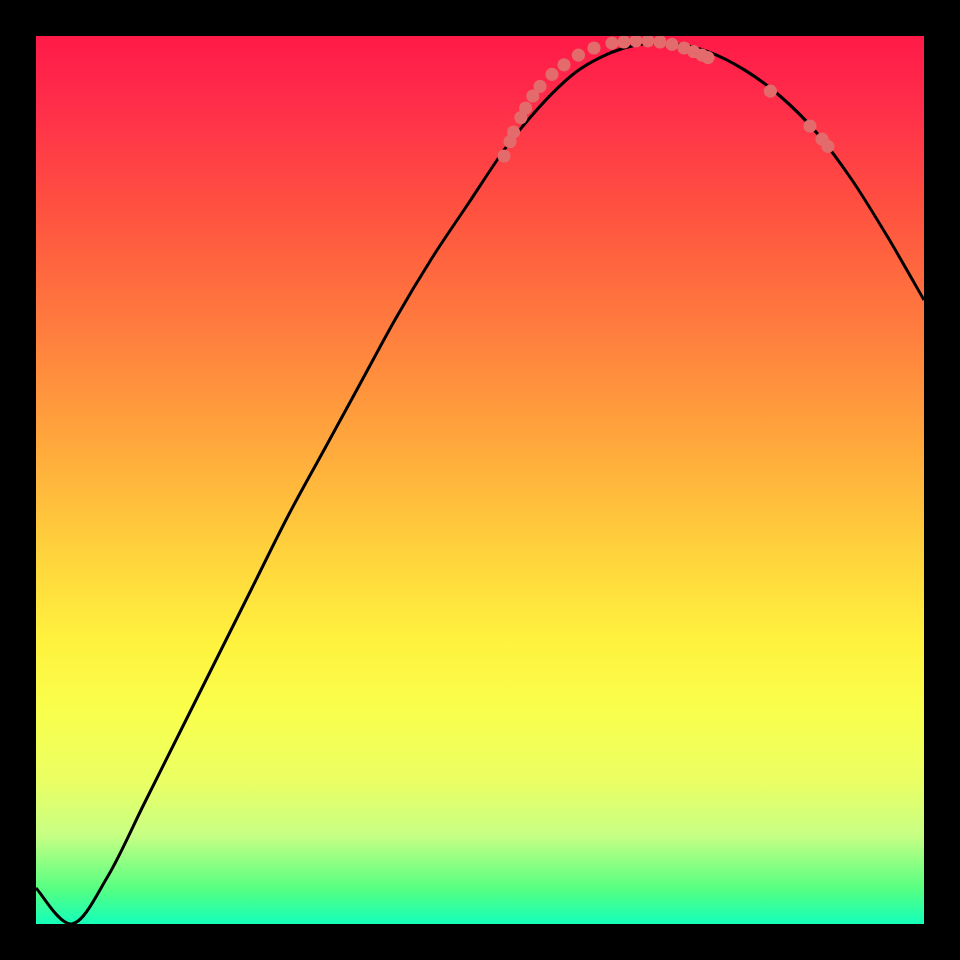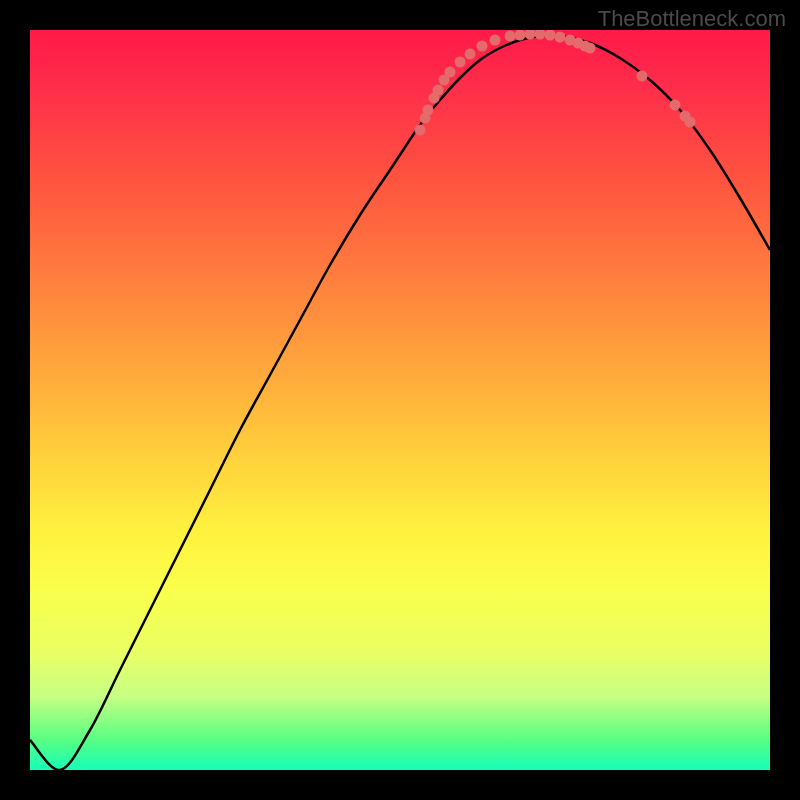--- a/index.html
+++ b/index.html
@@ -23,21 +23,20 @@
       #57ff82 96%,
       #14ffba 100%
     );
   }
   svg.curve { position: absolute; left: 0; top: 0; width: 100%; height: 100%; }
 </style>
 </head>
 <body>
 
 <div class="container">
-  <div class="watermark">TheBottleneck.com</div>
   <div class="plot-area">
     <div class="gradient"></div>
     <svg class="curve" viewBox="0 0 740 740" preserveAspectRatio="none">
       <path id="bn-curve" fill="none" stroke="#000000" stroke-width="2.5" d="M 0 710 C 5 715, 20 741.6666666666666, 30 740 C 40 738.3333333333334, 50 716.6666666666666, 60 700 C 70 683.3333333333334, 80 660, 90 640 C 100 620, 110 600, 120 580 C 130 560, 140 540, 150 520 C 160 500, 170 480, 180 460 C 190 440, 200 419.1666666666667, 210 400 C 220 380.8333333333333, 230 363.3333333333333, 240 345 C 250 326.6666666666667, 260 308.3333333333333, 270 290 C 280 271.6666666666667, 290 252.5, 300 235 C 310 217.5, 320 200.83333333333334, 330 185 C 340 169.16666666666666, 350 155, 360 140 C 370 125, 381.6666666666667 106.66666666666667, 390 95 C 398.3333333333333 83.33333333333333, 403.3333333333333 77.83333333333333, 410 70 C 416.6666666666667 62.166666666666664, 423.3333333333333 54.666666666666664, 430 48 C 436.6666666666667 41.333333333333336, 443.3333333333333 35, 450 30 C 456.6666666666667 25, 463.3333333333333 21.333333333333332, 470 18 C 476.6666666666667 14.666666666666666, 483.3333333333333 12, 490 10 C 496.6666666666667 8, 503.3333333333333 6.666666666666667, 510 6 C 516.6666666666666 5.333333333333333, 521.6666666666666 4.833333333333333, 530 6 C 538.3333333333334 7.166666666666667, 550 9.333333333333334, 560 13 C 570 16.666666666666668, 580 21.833333333333332, 590 28 C 600 34.166666666666664, 610 41.333333333333336, 620 50 C 630 58.666666666666664, 640 68.33333333333333, 650 80 C 660 91.66666666666667, 670 105.33333333333333, 680 120 C 690 134.66666666666666, 700 151.33333333333334, 710 168 C 720 184.66666666666666, 735 211.33333333333334, 740 220"></path>
       <g id="markers">
           <circle cx="390" cy="100" r="5.5" fill="#e46b6b"></circle>
           <circle cx="395" cy="88" r="5.5" fill="#e46b6b"></circle>
           <circle cx="398" cy="80" r="5.5" fill="#e46b6b"></circle>
           <circle cx="404" cy="68" r="5.5" fill="#e46b6b"></circle>
           <circle cx="408" cy="60" r="5.5" fill="#e46b6b"></circle>

